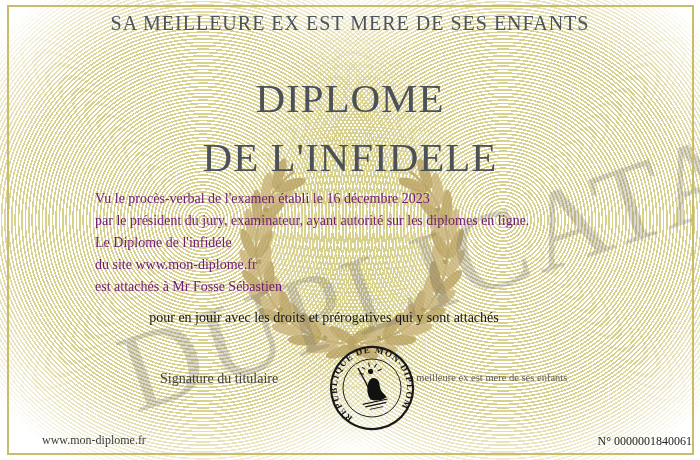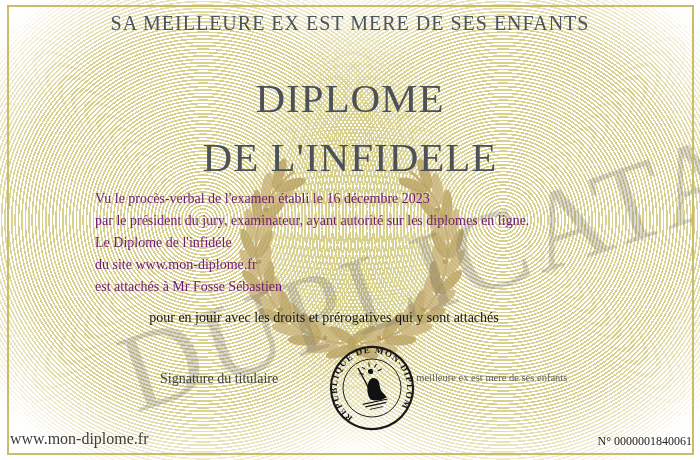--- a/index.html
+++ b/index.html
@@ -54,21 +54,21 @@
   .seal-caption{
     position:absolute;left:409px;top:372px;z-index:4;
     font-size:10.5px;color:#60605a;white-space:nowrap;
   }
   .seal{
     position:absolute;left:328px;top:344px;z-index:5;
     transform:rotate(-12deg);
   }
   .footer-site{
     position:absolute;left:10px;bottom:12px;z-index:5;
-    font-size:16px;color:#3c3c3c;
+    font-size:12px;color:#3c3c3c;padding-left:32px;
   }
   .footer-serial{
     position:absolute;right:8px;bottom:11px;z-index:5;
     font-size:12px;color:#222222;
   }
 </style>
 </head>
 <body>
 
 <div class="cert">

